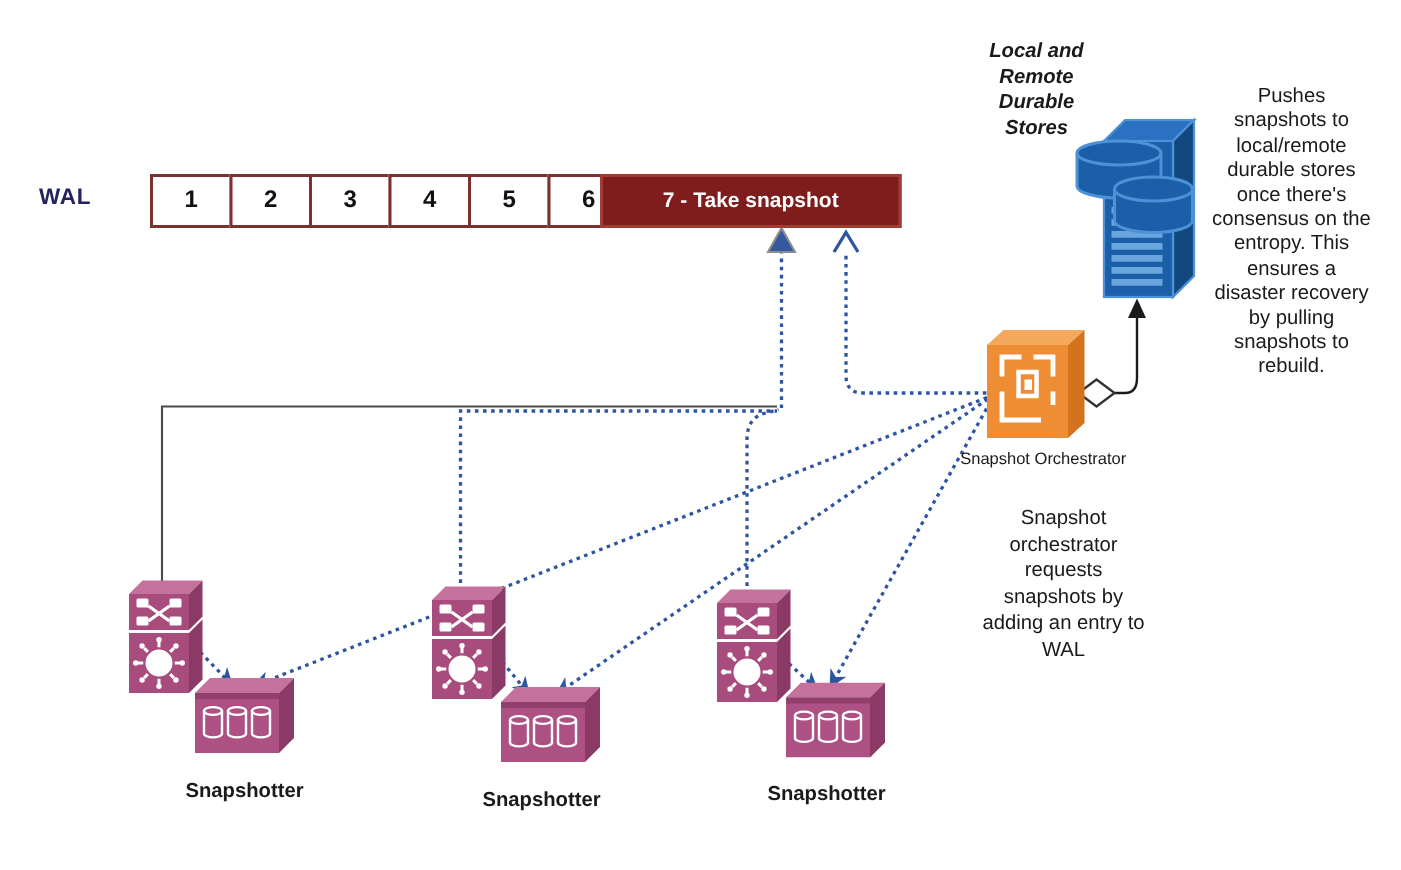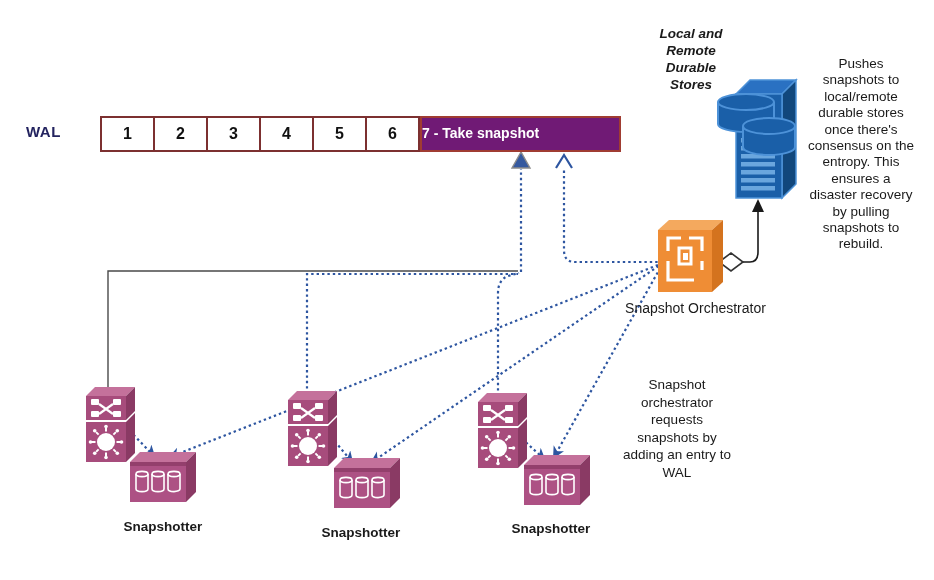--- a/index.html
+++ b/index.html
@@ -8,27 +8,27 @@
     font-family:"Liberation Sans",sans-serif;color:#1a1a1a;overflow:hidden;
   }
   .abs{position:absolute;}
   .pre{white-space:pre-line;text-align:center;}
   .wal-label{left:26px;top:123px;font-size:15px;font-weight:bold;color:#23235f;letter-spacing:.5px;}
   .wal-cell{
     top:116px;width:55px;height:36px;box-sizing:border-box;border:2px solid #7c3030;background:#fff;
     font-size:16px;font-weight:bold;color:#111;text-align:center;line-height:32px;
   }
   .wal-highlight{
-    left:420px;top:116px;width:201px;height:36px;box-sizing:border-box;border:2px solid #a03c32;
-    background:#701a75;color:#fff;font-size:14px;font-weight:bold;line-height:31px;
+    left:400px;top:116px;width:201px;height:36px;box-sizing:border-box;border:2px solid #a03c32;
+    background:#7f1d1d;color:#fff;font-size:14px;font-weight:bold;text-align:center;line-height:31px;
   }
   .store-title{left:642px;top:25px;width:98px;font-size:13.5px;font-weight:bold;line-height:17px;font-style:italic;}
   .push-note{left:797px;top:56px;width:128px;font-size:13.5px;line-height:16.4px;}
-  .orch-label{left:618px;top:300px;width:155px;font-size:14px;text-align:center;}
-  .orch-note{left:602px;top:336px;width:150px;font-size:13.5px;line-height:17.5px;margin-top:40px;}
+  .orch-label{left:618px;top:300px;width:155px;font-size:11px;text-align:center;}
+  .orch-note{left:634px;top:336px;width:150px;font-size:13.5px;line-height:17.5px;}
   .snap-label{top:0;width:122px;font-size:13.5px;font-weight:bold;text-align:center;margin-top:13px;}
   svg{display:block;}
   .dot{stroke:#2d55a0;stroke-width:2.2;fill:none;stroke-dasharray:2.4 3;}
   .sol{stroke:#4a4a4a;stroke-width:1.4;fill:none;}
   .blk{stroke:#1a1a1a;stroke-width:1.6;fill:none;}
 </style>
 </head>
 <body>
 
 <div id="canvas">

